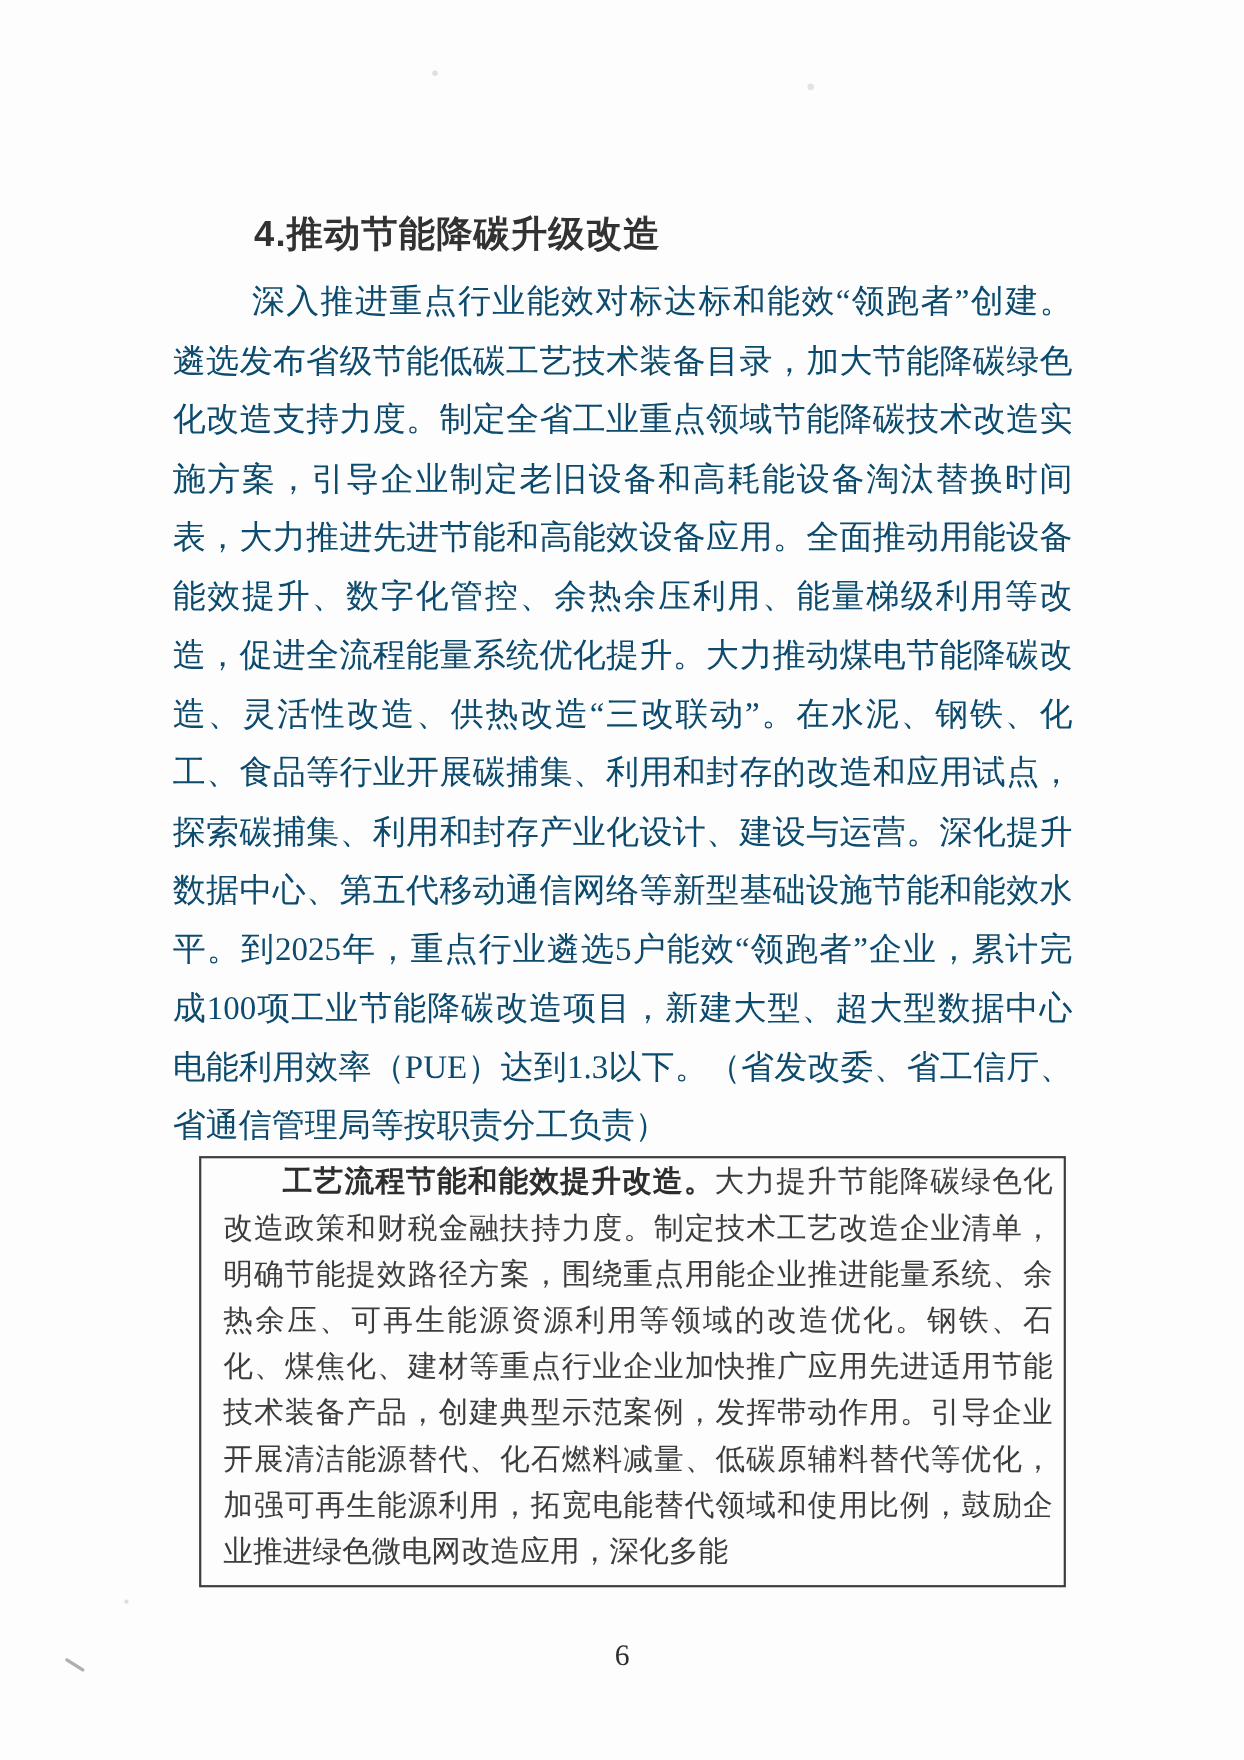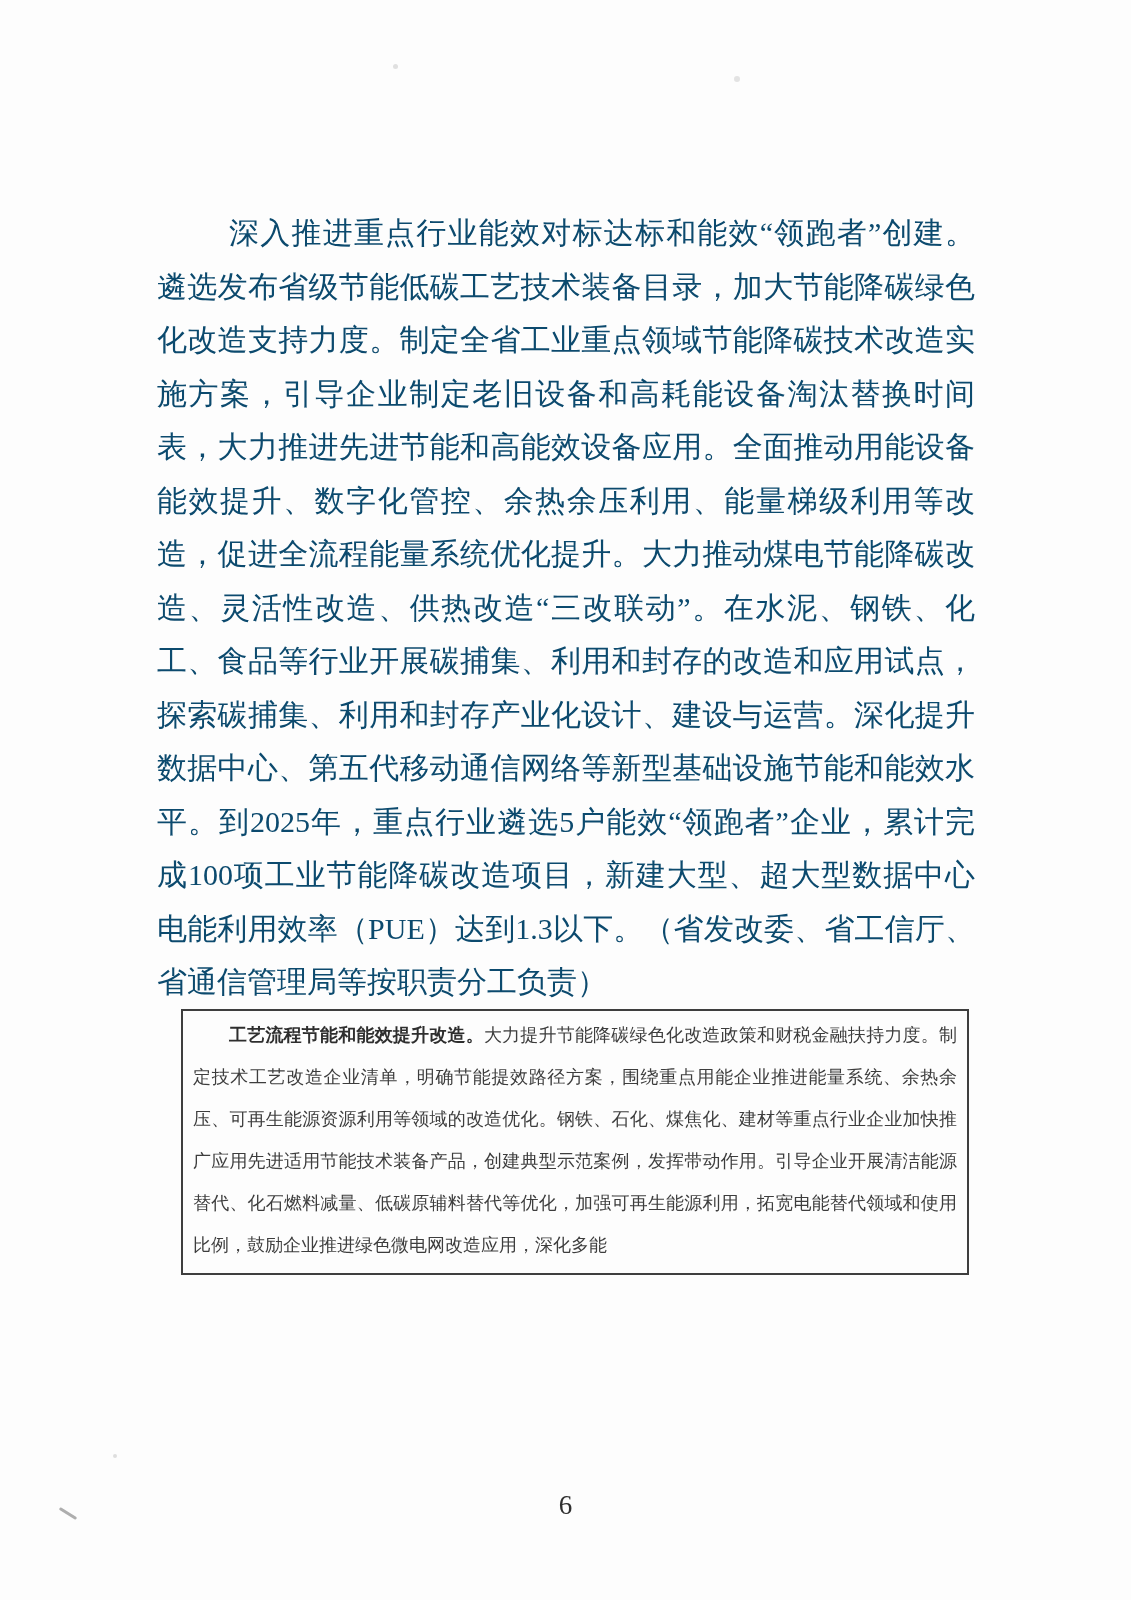--- a/index.html
+++ b/index.html
@@ -46,28 +46,29 @@
   .callout-header {
     text-align:center;
     font-size:28px;
     line-height:46px;
     letter-spacing:2px;
     font-weight:600;
     color:#343434;
     border-bottom:2px solid #3e3e3e;
   }
   .callout-body {
-    padding:3px 10px 7px 10px;
-    font-size:18px;
+    padding:3px 10px 7px 20px;
+    font-size:27px;
     line-height:42px;
     text-align:justify;
     text-justify:inter-character;
     text-indent:2em;
     word-break:break-all;
     color:#3d3d3d;
+    font-family:Liberation Mono, monospace;
   }
   .callout-lead { font-weight:bold; color:#2e2e2e; }
   .page-number {
     position:absolute;
     left:0; right:0; top:1490px;
     text-align:center;
     font-size:27px;
     color:#2f2f2f;
   }
   .speck {
@@ -88,20 +89,21 @@
     opacity:.8;
   }
 </style>
 </head>
 <body>
 
 <div class="page">
 
   <div class="content">
 
+    <h2 class="section-title">4.推动节能降碳升级改造</h2>
 
     <p class="body-paragraph">深入推进重点行业能效对标达标和能效“领跑者”创建。遴选发布省级节能低碳工艺技术装备目录，加大节能降碳绿色化改造支持力度。制定全省工业重点领域节能降碳技术改造实施方案，引导企业制定老旧设备和高耗能设备淘汰替换时间表，大力推进先进节能和高能效设备应用。全面推动用能设备能效提升、数字化管控、余热余压利用、能量梯级利用等改造，促进全流程能量系统优化提升。大力推动煤电节能降碳改造、灵活性改造、供热改造“三改联动”。在水泥、钢铁、化工、食品等行业开展碳捕集、利用和封存的改造和应用试点，探索碳捕集、利用和封存产业化设计、建设与运营。深化提升数据中心、第五代移动通信网络等新型基础设施节能和能效水平。到2025年，重点行业遴选5户能效“领跑者”企业，累计完成100项工业节能降碳改造项目，新建大型、超大型数据中心电能利用效率（PUE）达到1.3以下。（省发改委、省工信厅、省通信管理局等按职责分工负责）</p>
 
     <div class="callout-box">
       <div class="callout-body"><span class="callout-lead">工艺流程节能和能效提升改造。</span><span>大力提升节能降碳绿色化改造政策和财税金融扶持力度。制定技术工艺改造企业清单，明确节能提效路径方案，围绕重点用能企业推进能量系统、余热余压、可再生能源资源利用等领域的改造优化。钢铁、石化、煤焦化、建材等重点行业企业加快推广应用先进适用节能技术装备产品，创建典型示范案例，发挥带动作用。引导企业开展清洁能源替代、化石燃料减量、低碳原辅料替代等优化，加强可再生能源利用，拓宽电能替代领域和使用比例，鼓励企业推进绿色微电网改造应用，深化多能</span></div>
     </div>
 
   </div>
 
   <div class="page-number">6</div>

